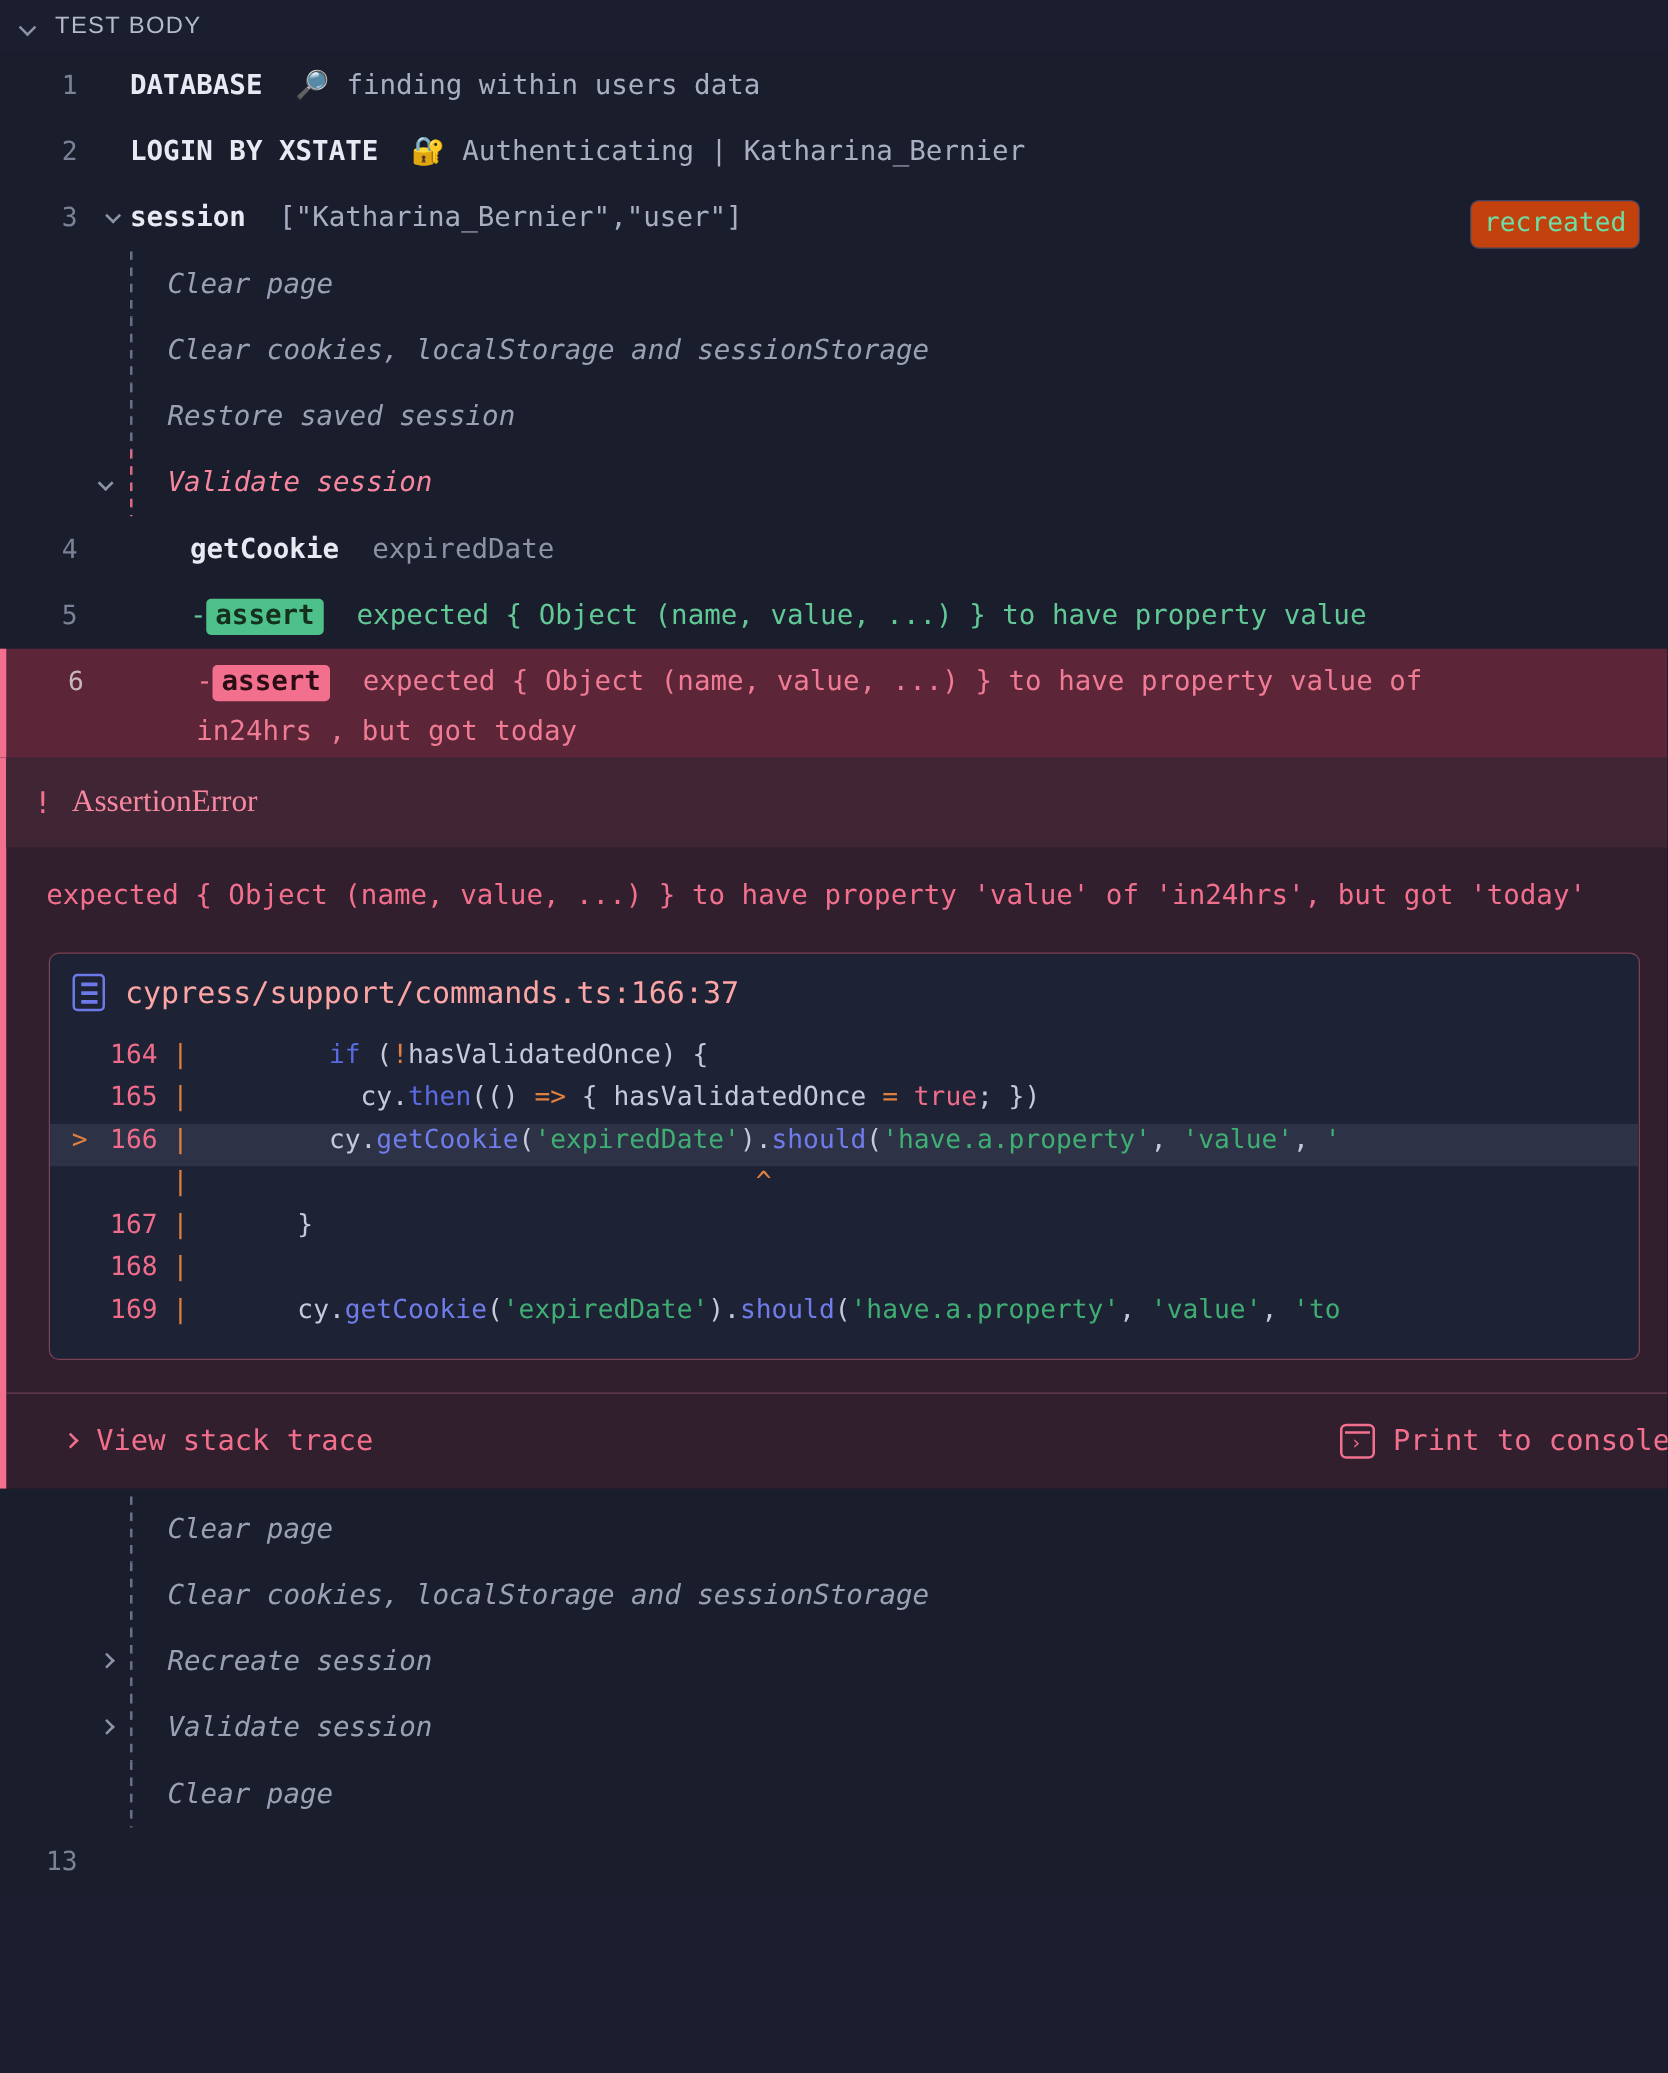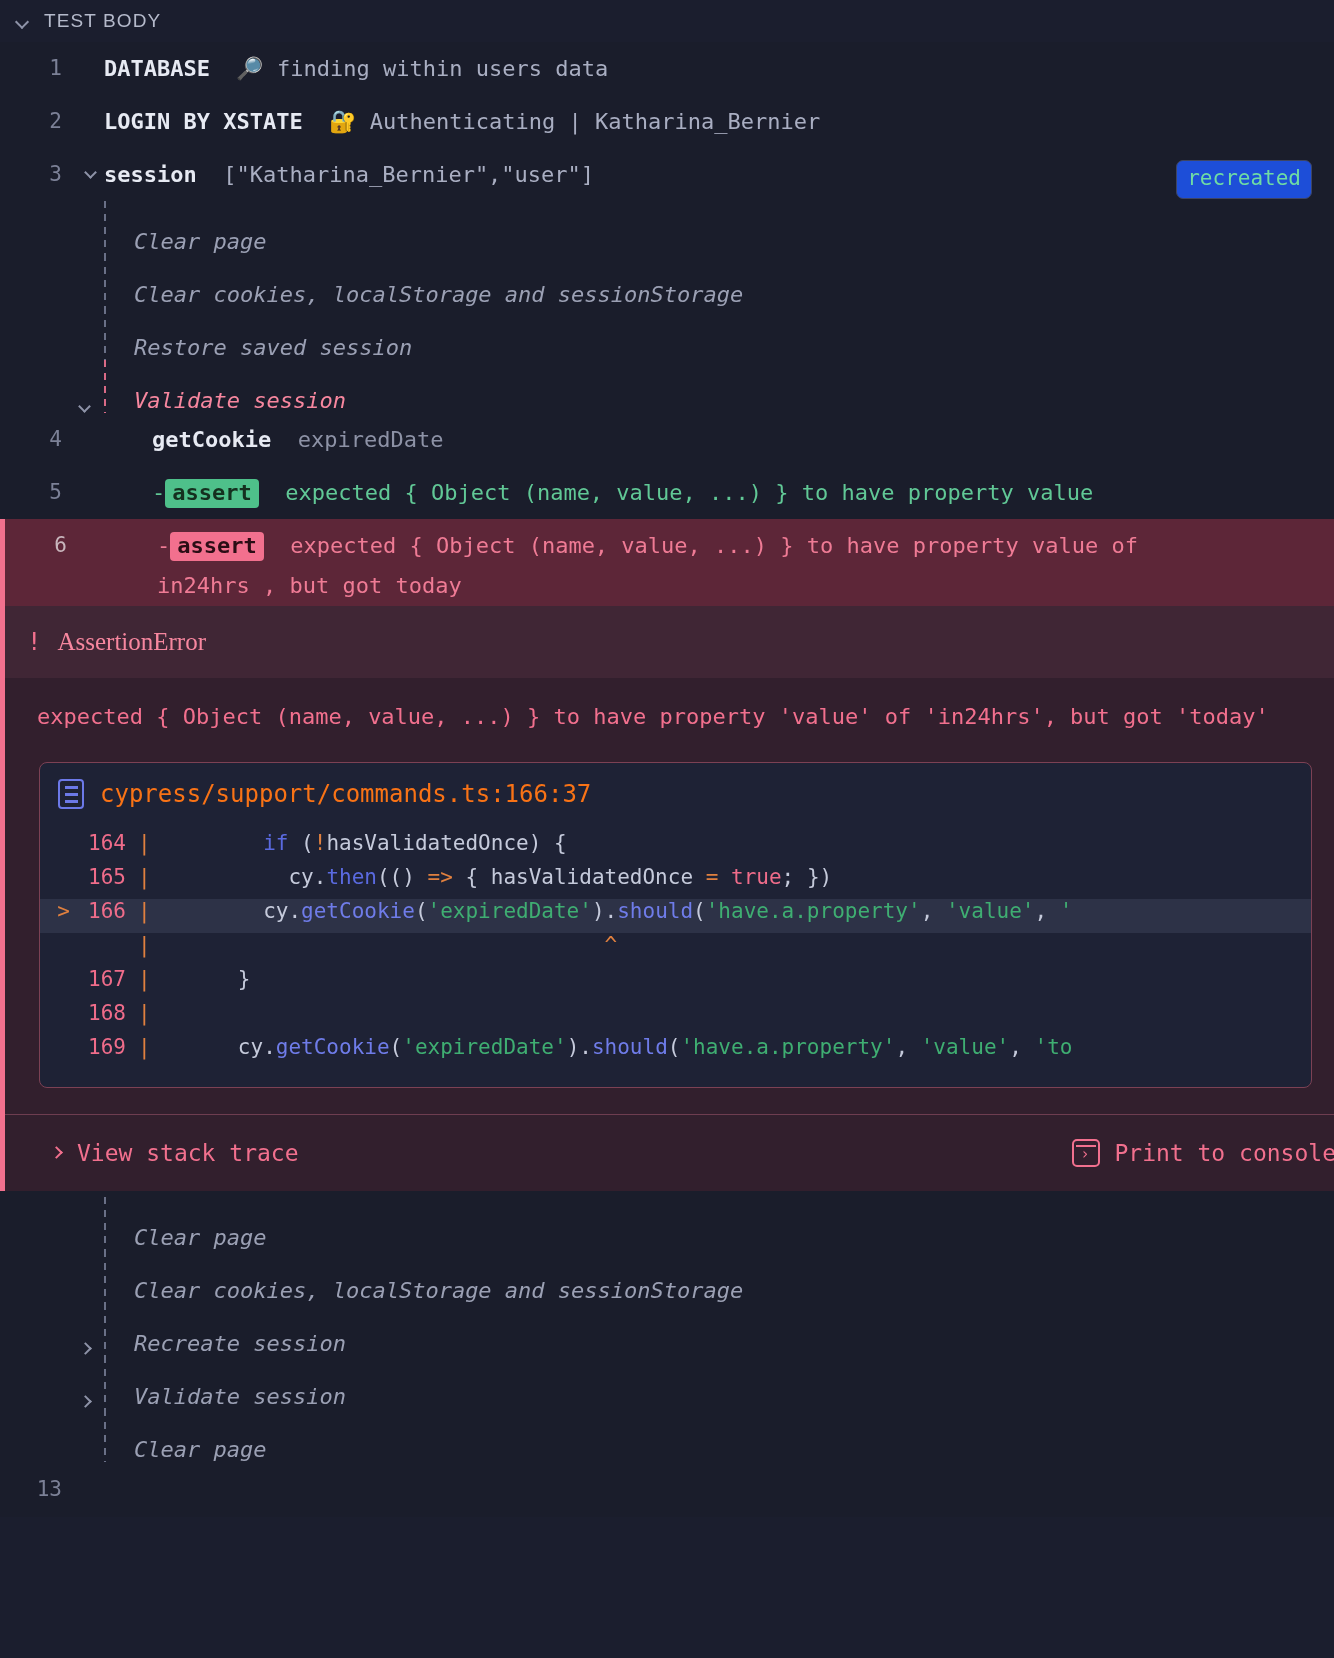--- a/index.html
+++ b/index.html
@@ -113,30 +113,30 @@
   .badge-recreated {
     position: absolute;
     right: 22px;
     top: 12px;
     border: 1px solid #3e4563;
     border-radius: 7px;
     padding: 4px 10px 6px 10px;
     color: #6fdca4;
     font-size: 21px;
     line-height: 27px;
-    background: #1d4ed8;
+    background: #c2410c;
   }
 
   
   .group {
     position: relative;
   }
   .sub-row {
     display: flex;
-    align-items: flex-end;
+    align-items: center;
     min-height: 53px;
     position: relative;
   }
   .sub-toggle {
     width: 104px;
     flex: 0 0 104px;
     display: flex;
     justify-content: flex-end;
     padding-right: 12px;
     align-items: center;
@@ -281,21 +281,21 @@
   }
   .file-icon::before {
     content: "";
     position: absolute;
     left: 5px; top: 5px;
     width: 13px; height: 3px;
     background: #6c79e8;
     box-shadow: 0 7px 0 #6c79e8, 0 14px 0 #6c79e8;
   }
   .file-path {
-    color: #f97316;
+    color: #fca5a5;
     font-size: 24px;
   }
   .code-body {
     padding: 8px 0 18px 0;
     overflow: hidden;
   }
   .code-line {
     display: flex;
     align-items: baseline;
     height: 34px;

